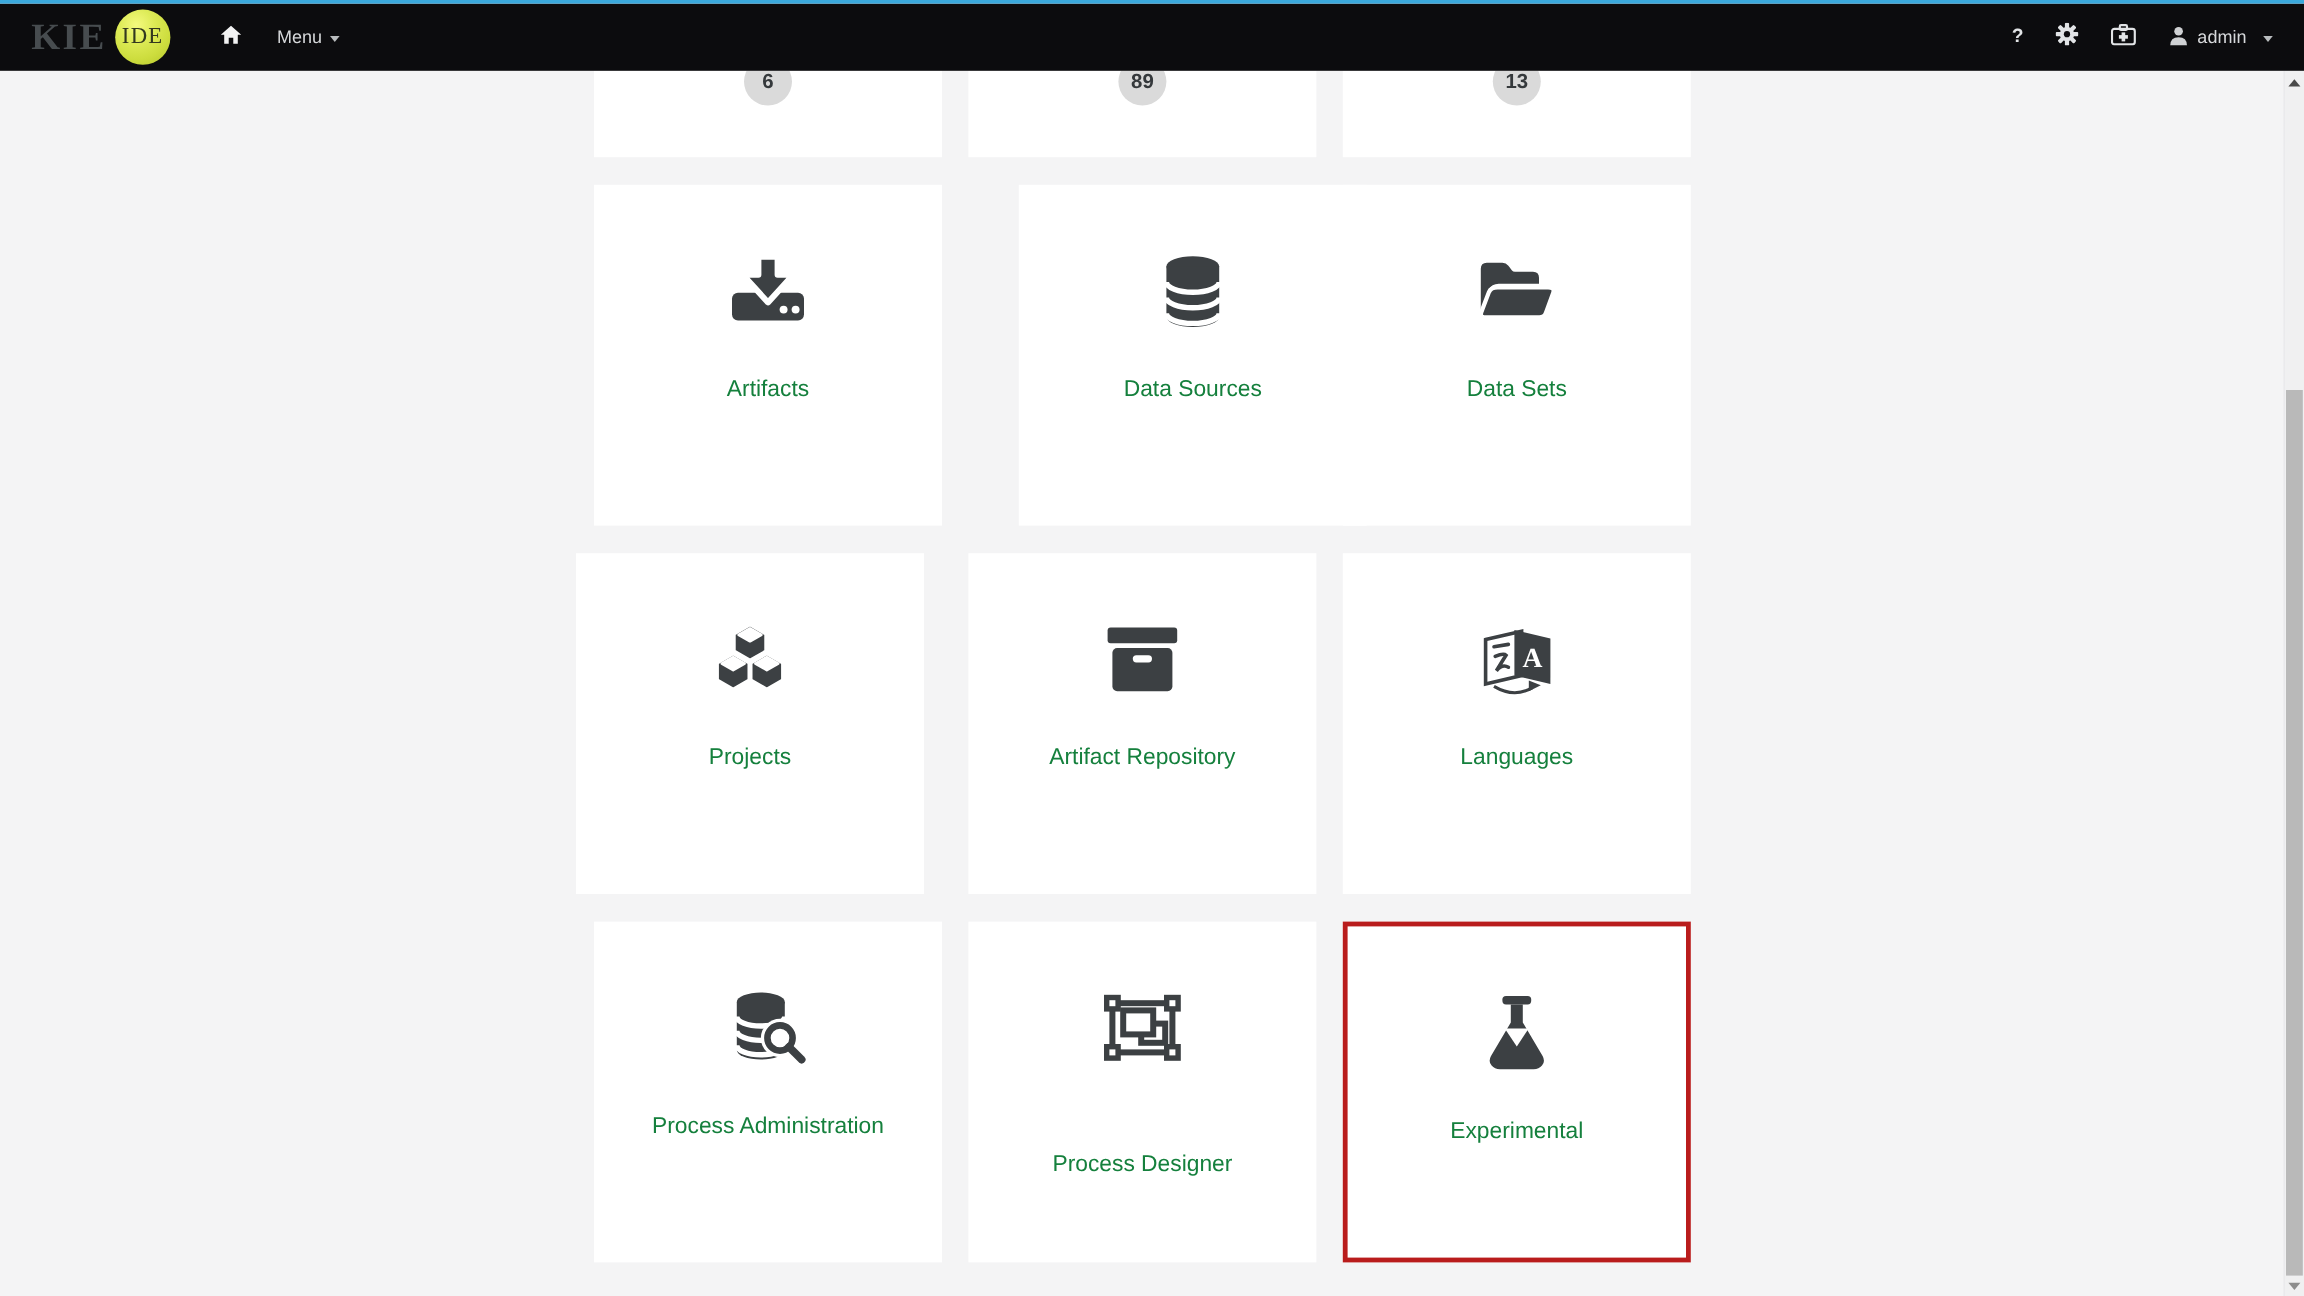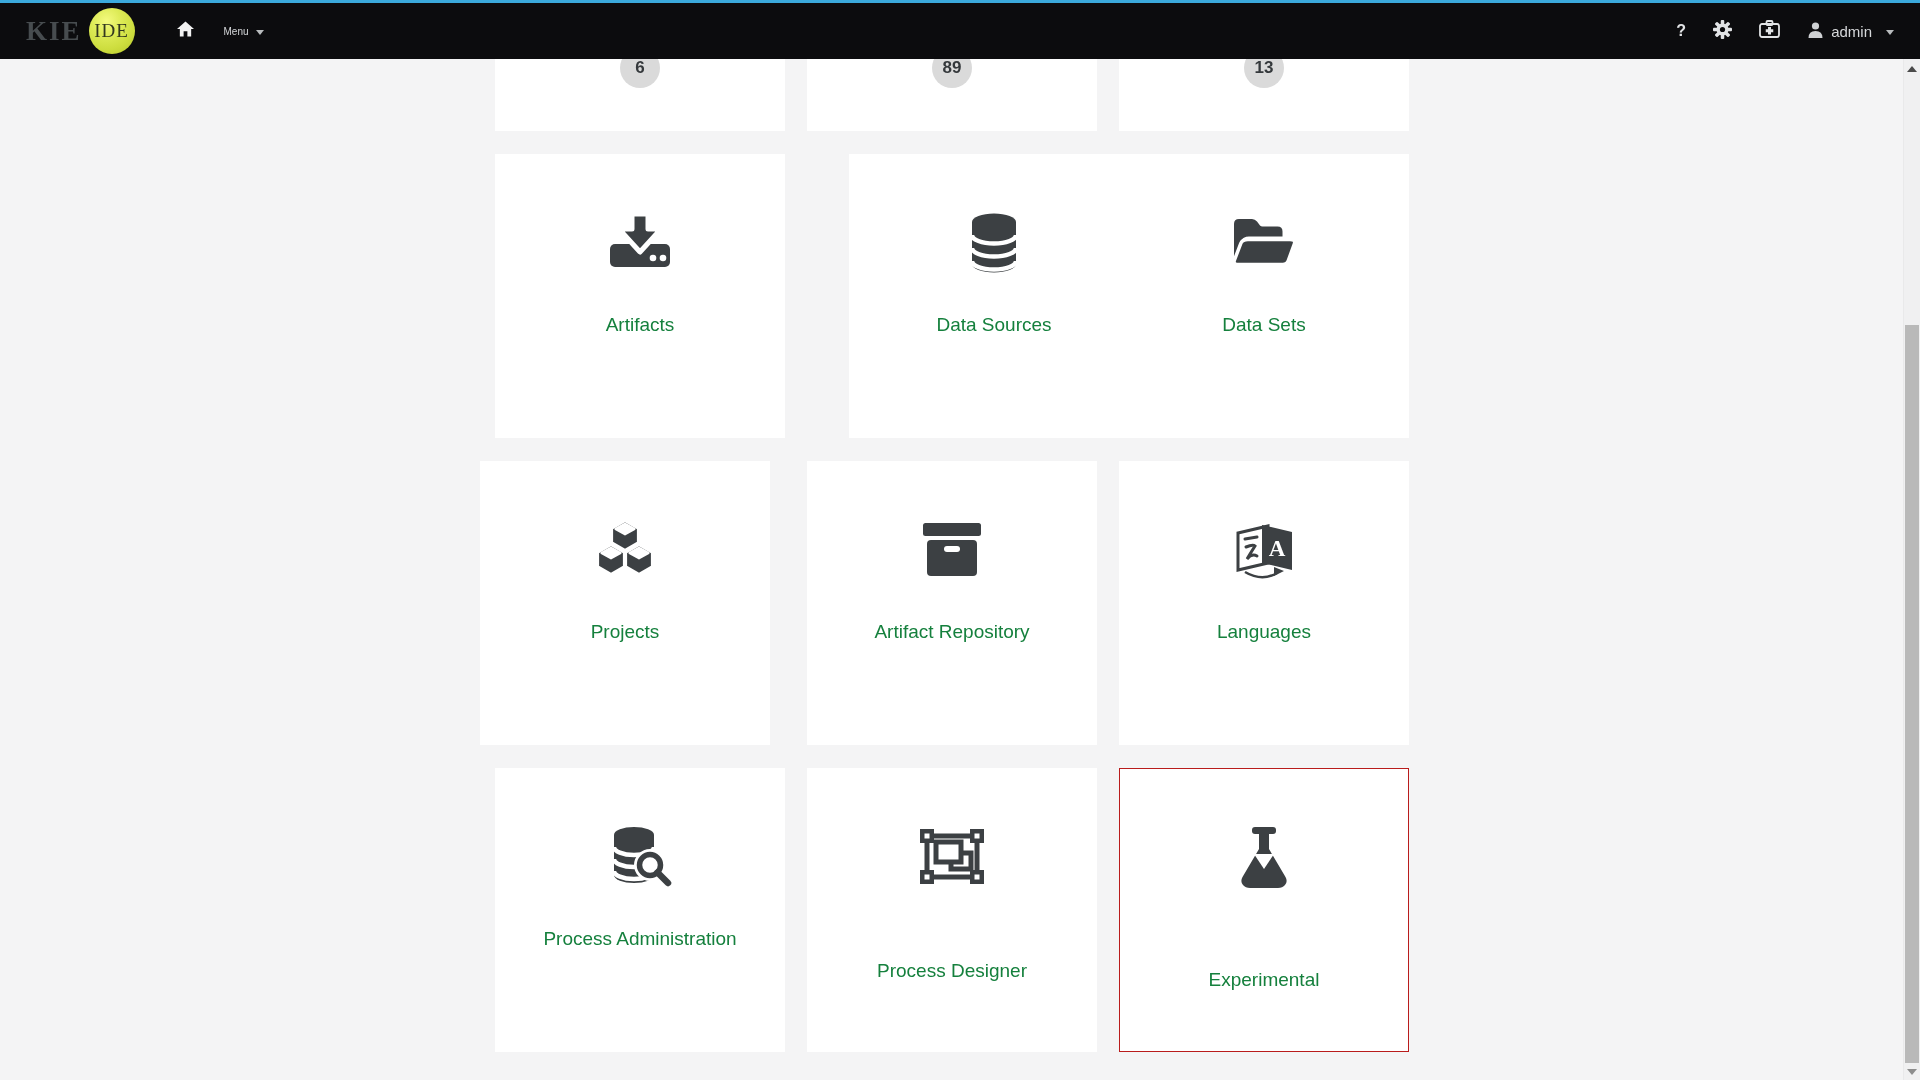--- a/index.html
+++ b/index.html
@@ -4,40 +4,40 @@
 <style>
   * { box-sizing: border-box; margin: 0; padding: 0; }
   html,body { width: 1920px; height: 1080px; overflow: hidden; }
   body { font-family: "Liberation Sans", sans-serif; background: #f4f4f5; }
 
   
   .accent-bar { position: absolute; top:0; left:0; width:100%; height:3px; background:#3ba9dc; z-index:30; }
   .navbar { position:absolute; top:3px; left:0; width:100%; height:56px; background:#0c0c0e;
             display:flex; align-items:center; z-index:20; }
   .brand { display:flex; align-items:center; margin-left:26px; cursor:pointer; }
-  .brand .kie { font-family:"Liberation Serif", serif; font-weight:bold; font-size:27px;
+  .brand .kie { font-family:"Liberation Serif", serif; font-weight:bold; font-size:31px;
                 color:#474c4f; letter-spacing:2px; }
   .ide-circle { width:46px; height:46px; border-radius:50%; margin-left:7px;
                 background: radial-gradient(circle at 38% 28%, #f4fa7e 0%, #dcea55 35%, #cddd3e 65%, #b4c52a 100%);
                 display:flex; align-items:center; justify-content:center; }
   .ide-circle span { font-family:"Liberation Serif", serif; font-size:19px; color:#33381f; letter-spacing:1px; }
   .nav-home { margin-left:42px; display:flex; align-items:center; cursor:pointer; }
-  .nav-menu { margin-left:30px; display:flex; align-items:center; color:#d6d8da; font-size:10px; cursor:pointer; }
+  .nav-menu { margin-left:30px; display:flex; align-items:center; color:#d6d8da; font-size:15px; cursor:pointer; }
   .caret { width:0; height:0; border-left:4px solid transparent; border-right:4px solid transparent;
            border-top:5px solid #b9bcbe; display:inline-block; margin-left:7px; margin-top:2px; }
   .nav-right { margin-left:auto; margin-right:26px; display:flex; align-items:center; gap:27px; }
   .nav-help { color:#e2e4e6; font-weight:bold; font-size:16px; cursor:pointer; }
   .nav-icon-btn { display:flex; align-items:center; cursor:pointer; }
   .nav-user { display:flex; align-items:center; gap:7px; color:#d6d8da; font-size:15px; cursor:pointer; }
 
   
   .content { position:absolute; top:59px; left:0; right:0; bottom:0; background:#f4f4f5; overflow:hidden; }
   .card { position:absolute; width:290px; height:284px; background:#ffffff;
           display:flex; flex-direction:column; align-items:center; cursor:pointer; }
-  .card.highlighted { border:1px solid #b91c1c;gap:40px; }
+  .card.highlighted { border:4px solid #b91c1c; }
   .card-icon { margin-top:56px; height:66px; display:flex; align-items:center; justify-content:center;
                color:#3c4043; }
   .card-icon svg { display:block; }
   .card-label { margin-top:38px; font-size:19px; color:#15803d; }
   .card.cutoff { overflow:visible; }
   .count-badge { position:absolute; top:201px; left:50%; transform:translateX(-50%);
                  width:40px; height:40px; border-radius:50%; background:#dadada;
                  display:flex; align-items:center; justify-content:center;
                  font-size:17px; font-weight:bold; color:#35393c; }
 

